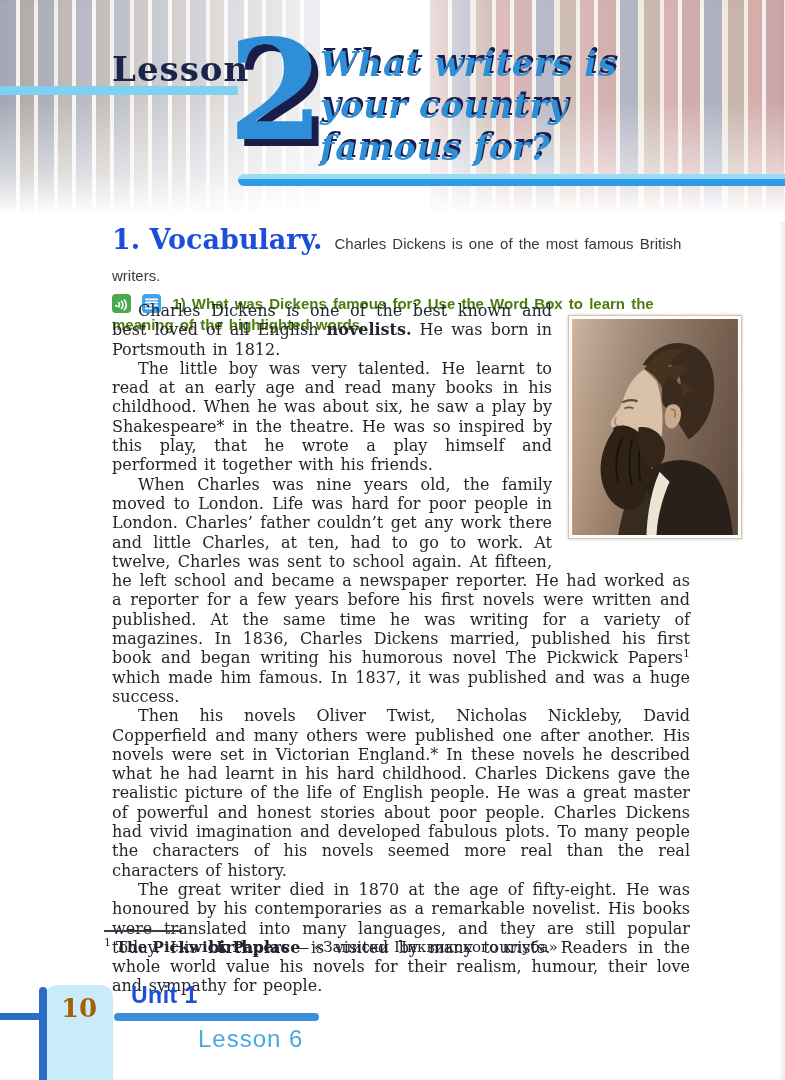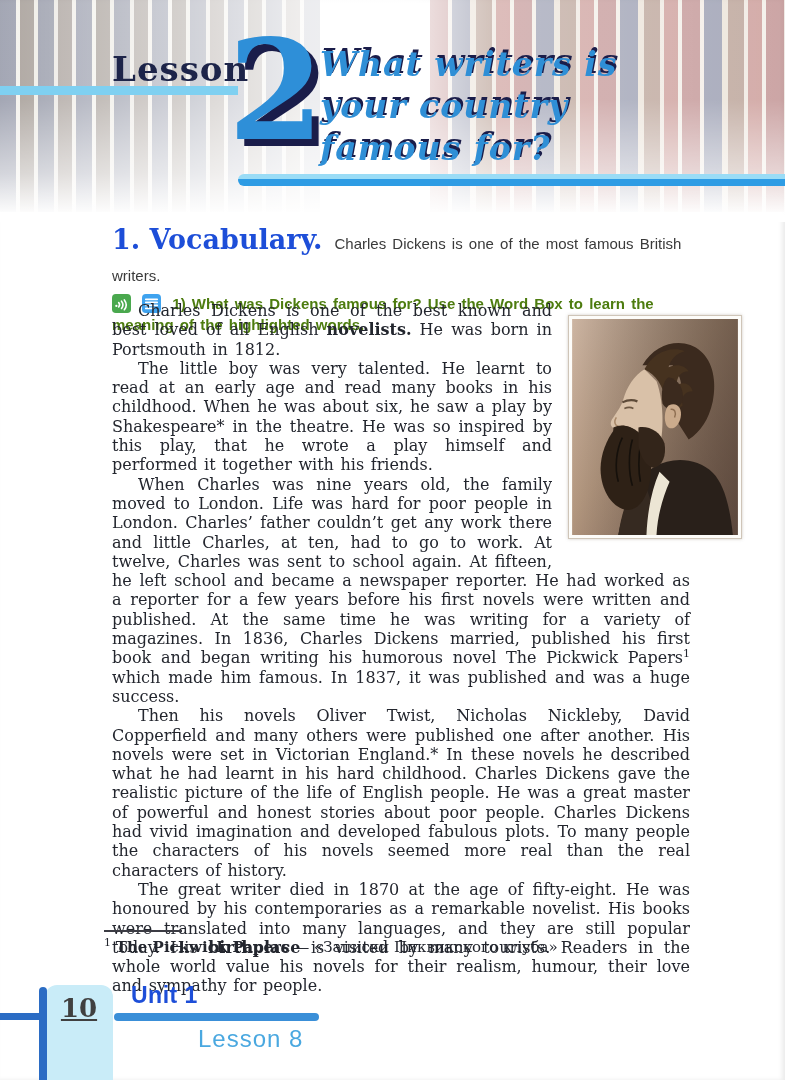--- a/index.html
+++ b/index.html
@@ -61,21 +61,21 @@
   .footnote{position:absolute;left:104px;top:930px;width:578px;
     font-size:15px;line-height:20px;color:#23262e;}
   .footnote-divider{width:78px;height:0;border-top:2px solid #3c3c44;margin-bottom:5px;}
   
   .footer-hline{position:absolute;left:0;top:1013px;width:46px;height:7px;background:#2b6cc4;}
   .footer-tab{position:absolute;left:45px;top:985px;width:68px;height:95px;
     background:#c9ecf8;border-radius:12px 12px 0 0;}
   .footer-vline{position:absolute;left:39px;top:987px;width:8px;height:93px;
     background:#2b6cc4;border-radius:5px 5px 0 0;}
   .page-number{position:absolute;left:45px;top:995px;width:68px;text-align:center;
-    font:bold 26px/1 "DejaVu Serif",serif;color:#404040;text-decoration:underline;}
+    font:bold 26px/1 "DejaVu Serif",serif;color:#a16207;}
   .unit-label{position:absolute;left:131px;top:984px;
     font:bold 23px/1 "Liberation Sans",sans-serif;color:#1d4ed8;letter-spacing:.5px;}
   .footer-thickline{position:absolute;left:114px;top:1013px;width:205px;height:8px;
     background:#3a8fd8;border-radius:4px;}
   .lesson-footer-label{position:absolute;left:198px;top:1027px;
     font:24px/1 "Liberation Sans",sans-serif;color:#4aa8e0;letter-spacing:1px;}
 </style>
 </head>
 <body>
 
@@ -174,15 +174,15 @@
     <div class="footnote-divider"></div>
     <div><sup>1</sup><span> </span><span class="rt-bi">The Pickwick Papers</span><span> — «Записки Пиквикского клуба»</span></div>
   </div>
 
   <div class="footer-hline"></div>
   <div class="footer-tab"></div>
   <div class="footer-vline"></div>
   <div class="page-number">10</div>
   <div class="unit-label">Unit 1</div>
   <div class="footer-thickline"></div>
-  <div class="lesson-footer-label">Lesson 8</div>
+  <div class="lesson-footer-label">Lesson 6</div>
 
 </div>
 
 </body></html>

